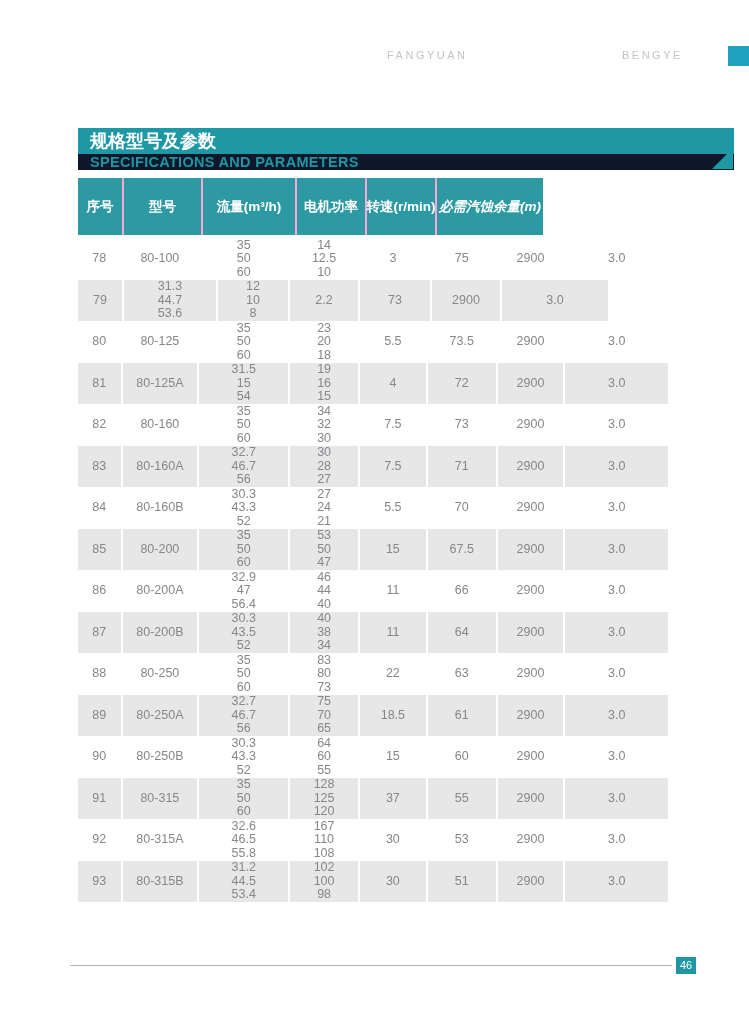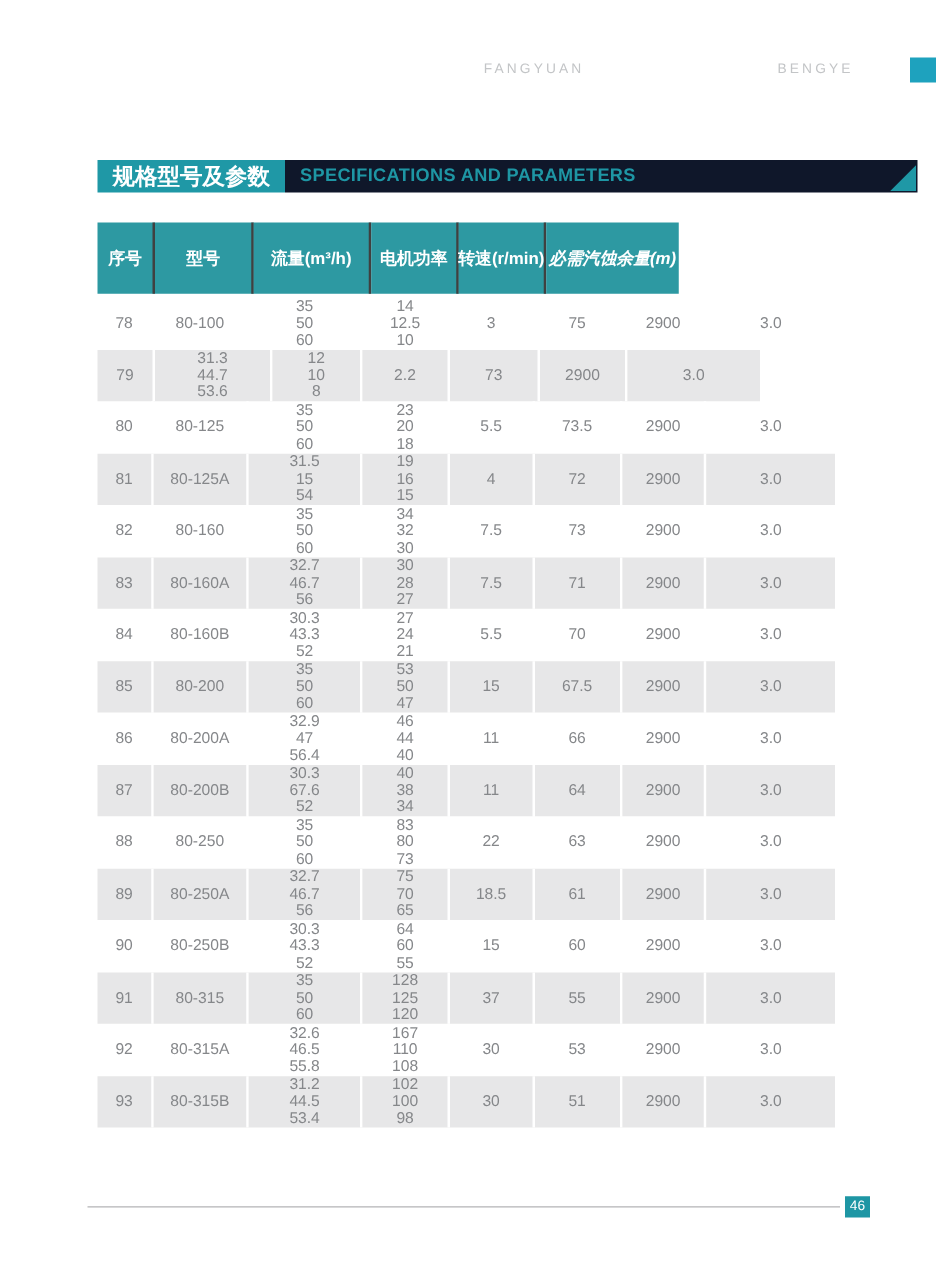--- a/index.html
+++ b/index.html
@@ -15,21 +15,21 @@
   }
   .brand-left{left:387px;}
   .brand-right{left:622px;}
   .corner-square{
     position:absolute;top:46px;left:728px;width:21px;height:20px;
     background:#1ea2be;
   }
   
   .section-title{
     position:absolute;top:128px;left:78px;width:656px;height:26px;
-    display:flex;align-items:stretch;
+    display:flex;align-items:stretch;flex-direction:column;
   }
   .title-zh{
     background:#1f98a6;color:#ffffff;font-size:18px;font-weight:bold;
     line-height:26px;padding:0 12px;white-space:nowrap;
   }
   .title-en-bar{
     position:relative;flex:1;background:#0f172a;display:flex;align-items:center;
   }
   .title-en{
     color:#1e96a4;font-size:14.5px;font-weight:bold;letter-spacing:0.3px;
@@ -41,21 +41,21 @@
     clip-path:polygon(100% 0,100% 100%,0 100%);
   }
   
   .spec-table{
     position:absolute;top:178px;left:78px;width:590px;
   }
   .thead{display:flex;height:57px;}
   .hcell{
     background:#2d99a2;color:#ffffff;font-weight:bold;font-size:13.5px;
     display:flex;align-items:center;justify-content:center;text-align:center;
-    box-sizing:border-box;border-right:2px solid #404040;
+    box-sizing:border-box;border-right:2px solid #f9a8d4;
     white-space:nowrap;
   }
   .hcell:last-child{border-right:none;font-style:italic;}
   .tbody{margin-top:3px;}
   .trow{display:flex;height:41.5px;}
   .tcell{
     box-sizing:border-box;border-right:2px solid #ffffff;
     display:flex;flex-direction:column;align-items:center;justify-content:center;
     font-size:12.5px;line-height:13.5px;color:#85878a;text-align:center;
     background:transparent;
@@ -259,21 +259,21 @@
     <div class="tcell c4">11</div>
     <div class="tcell c5">66</div>
     <div class="tcell c6">2900</div>
     <div class="tcell c7">3.0</div>
   </div>
       <div class="trow stripe">
     <div class="tcell c0">87</div>
     <div class="tcell c1">80-200B</div>
     <div class="tcell c2">
           <div>30.3</div>
-          <div>67.6</div>
+          <div>43.5</div>
           <div>52</div>
         </div>
     <div class="tcell c3">
           <div>40</div>
           <div>38</div>
           <div>34</div>
         </div>
     <div class="tcell c4">11</div>
     <div class="tcell c5">64</div>
     <div class="tcell c6">2900</div>

